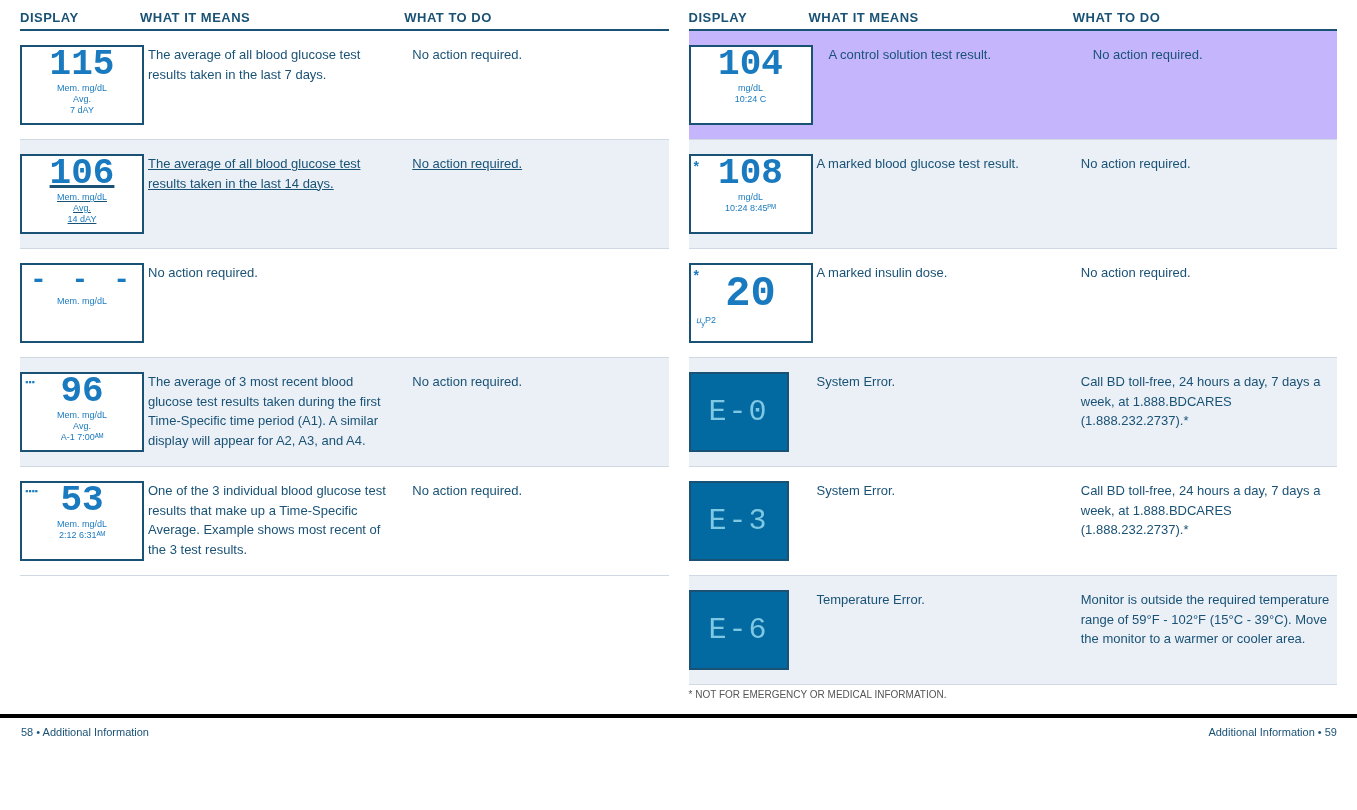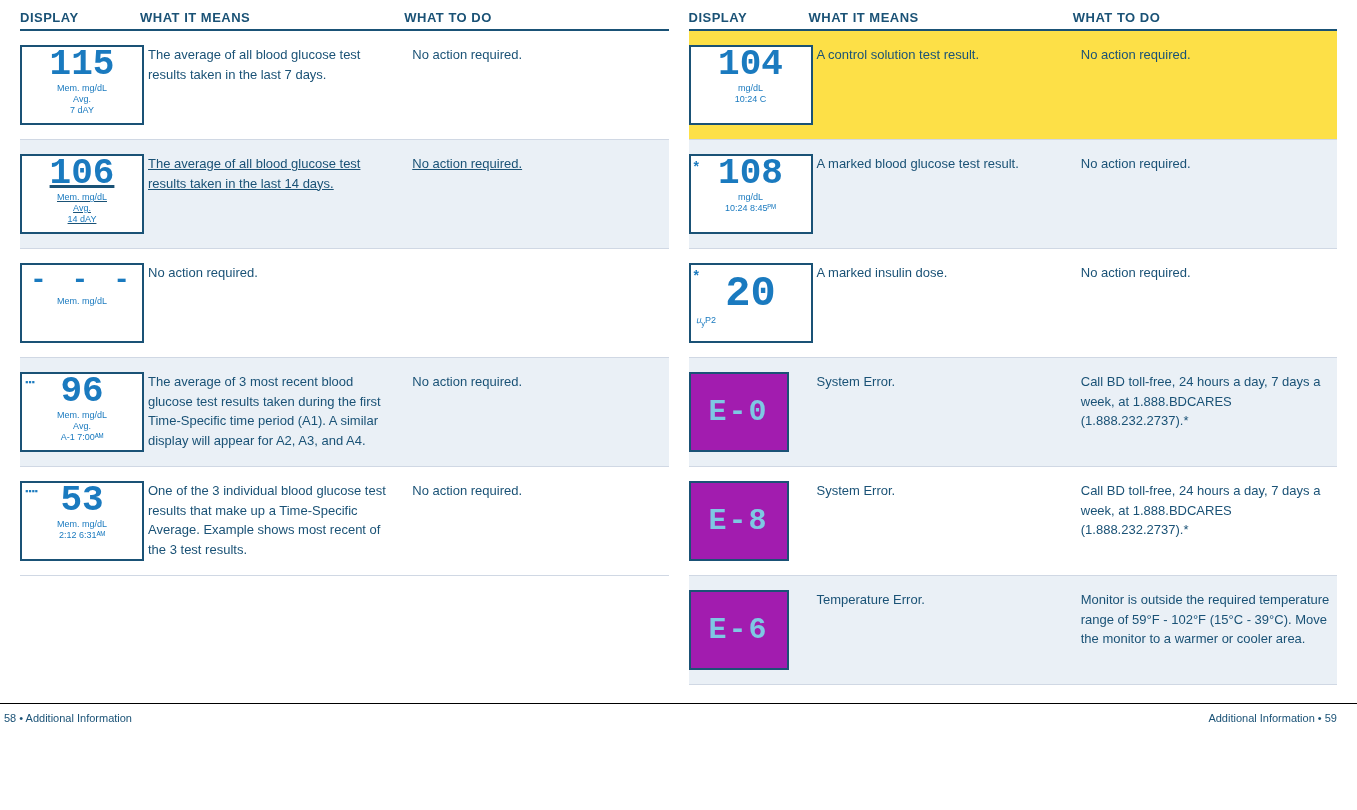--- a/index.html
+++ b/index.html
@@ -82,25 +82,25 @@
       line-height: 1.2;
     }
     .dashes {
       font-family: 'Courier New', monospace;
       font-size: 28px;
       font-weight: bold;
       color: #1a7abf;
       letter-spacing: 4px;
     }
     .error-display {
-      background: #a21caf;
+      background: #0369a1;
       color: #7ec8e3;
       font-family: 'Courier New', monospace;
       font-size: 30px;
-      font-weight: bold;
+      font-weight: normal;
       width: 100px;
       height: 80px;
       border: 2px solid #1a5276;
       display: flex;
       align-items: center;
       justify-content: center;
       letter-spacing: 2px;
     }
     .what-means-cell {
       padding: 4px 12px 4px 8px;
@@ -110,25 +110,24 @@
     }
     .what-to-do-cell {
       padding: 4px 4px 4px 8px;
       font-size: 13px;
       color: #1a5276;
       line-height: 1.5;
     }
     .footer {
       display: flex;
       justify-content: space-between;
-      padding: 8px 20px 4px 4px;
+      padding: 8px 20px 4px 21px;
       font-size: 11px;
       color: #1a5276;
-      border-top: 1px solid #000000;
-      margin-top: 8px;
+      border-top: 4px solid #000000;
     }
     .star-note {
       font-size: 10px;
       color: #555;
       padding: 4px 0;
     }
     .asterisk {
       position: absolute;
       top: 2px;
       left: 3px;
@@ -232,21 +231,21 @@
 
   </div>
 
   <div class="half">
     <div class="table-header right-table">
       <div class="col-title">DISPLAY</div>
       <div class="col-title">WHAT IT MEANS</div>
       <div class="col-title">WHAT TO DO</div>
     </div>
 
-    <div class="table-row right-table" style="background:#fde047;">
+    <div class="table-row right-table" style="background:#c4b5fd;gap:12px;">
       <div class="display-cell">
         <div class="display-img blue-border">
           <div class="lcd-num-large">104</div>
           <div class="lcd-sub">mg/dL<br>10:24   C</div>
         </div>
       </div>
       <div class="what-means-cell">
         <span>A control solution test result.</span>
       </div>
       <div class="what-to-do-cell">
@@ -296,21 +295,21 @@
       <div class="what-means-cell">
         <span>System Error.</span>
       </div>
       <div class="what-to-do-cell">
         <span>Call BD toll-free, 24 hours a day, 7 days a week, at 1.888.BDCARES (1.888.232.2737).*</span>
       </div>
     </div>
 
     <div class="table-row right-table" style="background:#fff;">
       <div class="display-cell">
-        <div class="error-display">E-8</div>
+        <div class="error-display">E-3</div>
       </div>
       <div class="what-means-cell">
         <span>System Error.</span>
       </div>
       <div class="what-to-do-cell">
         <span>Call BD toll-free, 24 hours a day, 7 days a week, at 1.888.BDCARES (1.888.232.2737).*</span>
       </div>
     </div>
 
     <div class="table-row right-table" style="background:#eaf0f6;">
@@ -318,20 +317,23 @@
         <div class="error-display">E-6</div>
       </div>
       <div class="what-means-cell">
         <span>Temperature Error.</span>
       </div>
       <div class="what-to-do-cell">
         <span>Monitor is outside the required temperature range of 59°F - 102°F (15°C - 39°C). Move the monitor to a warmer or cooler area.</span>
       </div>
     </div>
 
+    <div class="star-note">
+      <span>* NOT FOR EMERGENCY OR MEDICAL INFORMATION.</span>
+    </div>
 
   </div>
 </div>
 
 <div class="footer">
   <span>58 • Additional Information</span>
   <span>Additional Information • 59</span>
 </div>
 
 </body></html>

